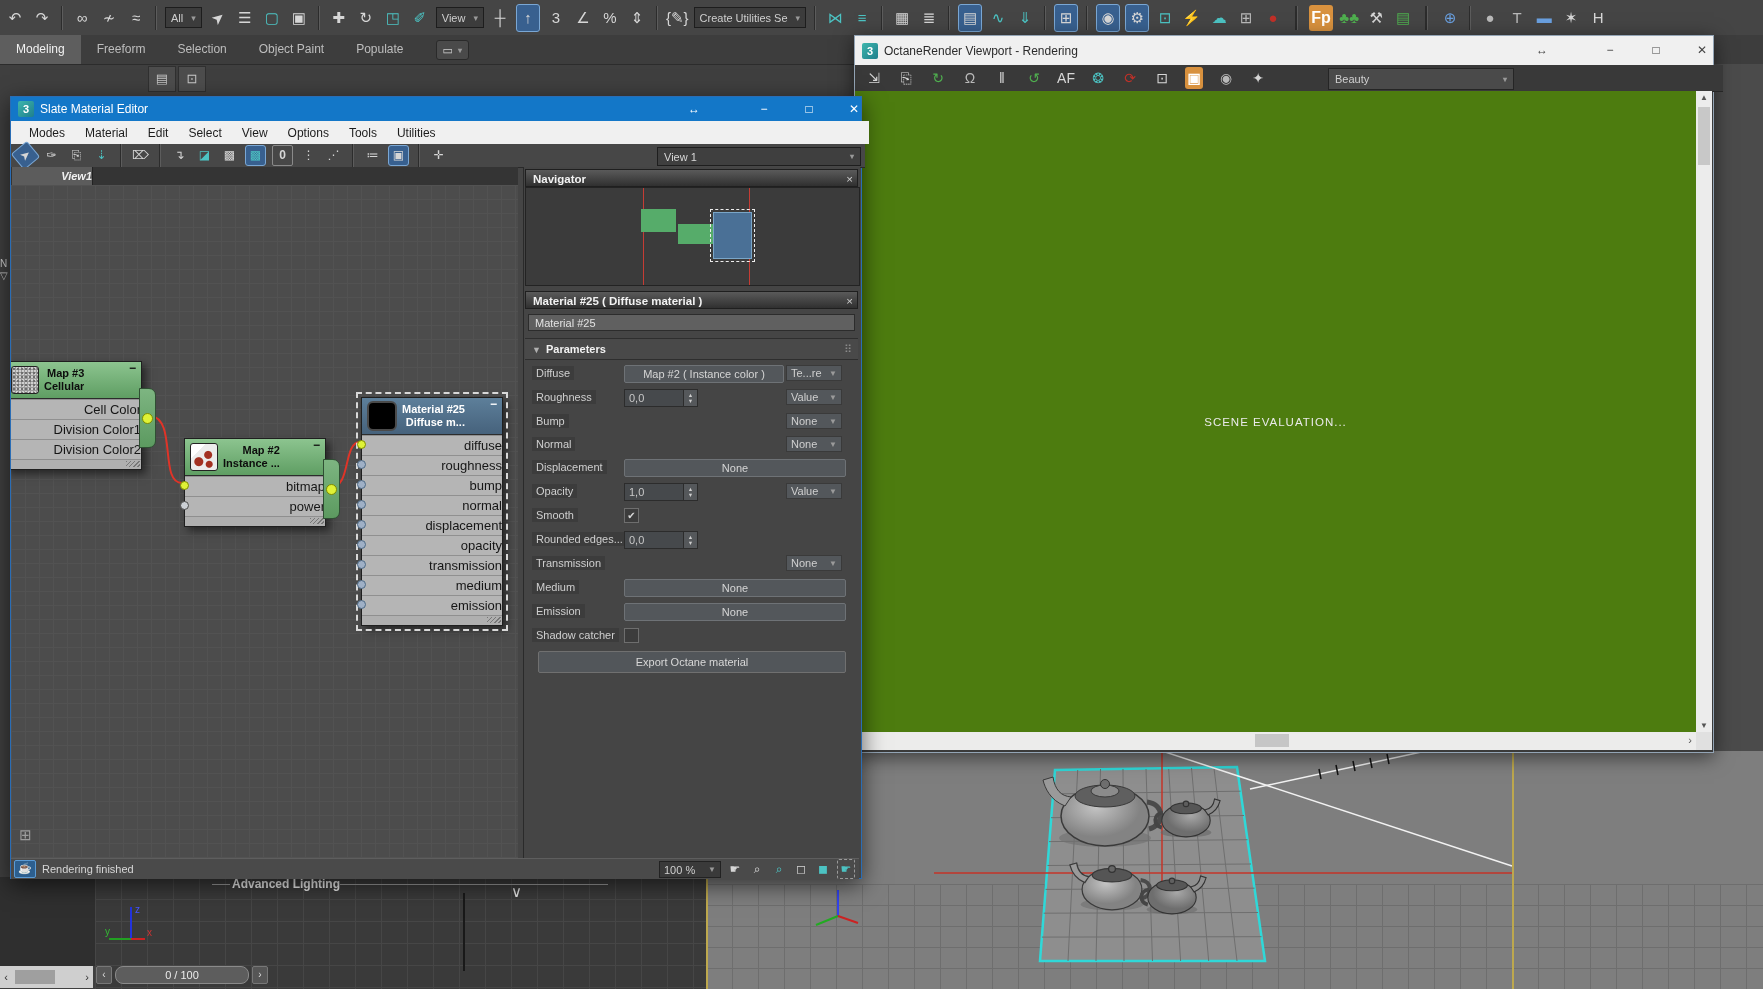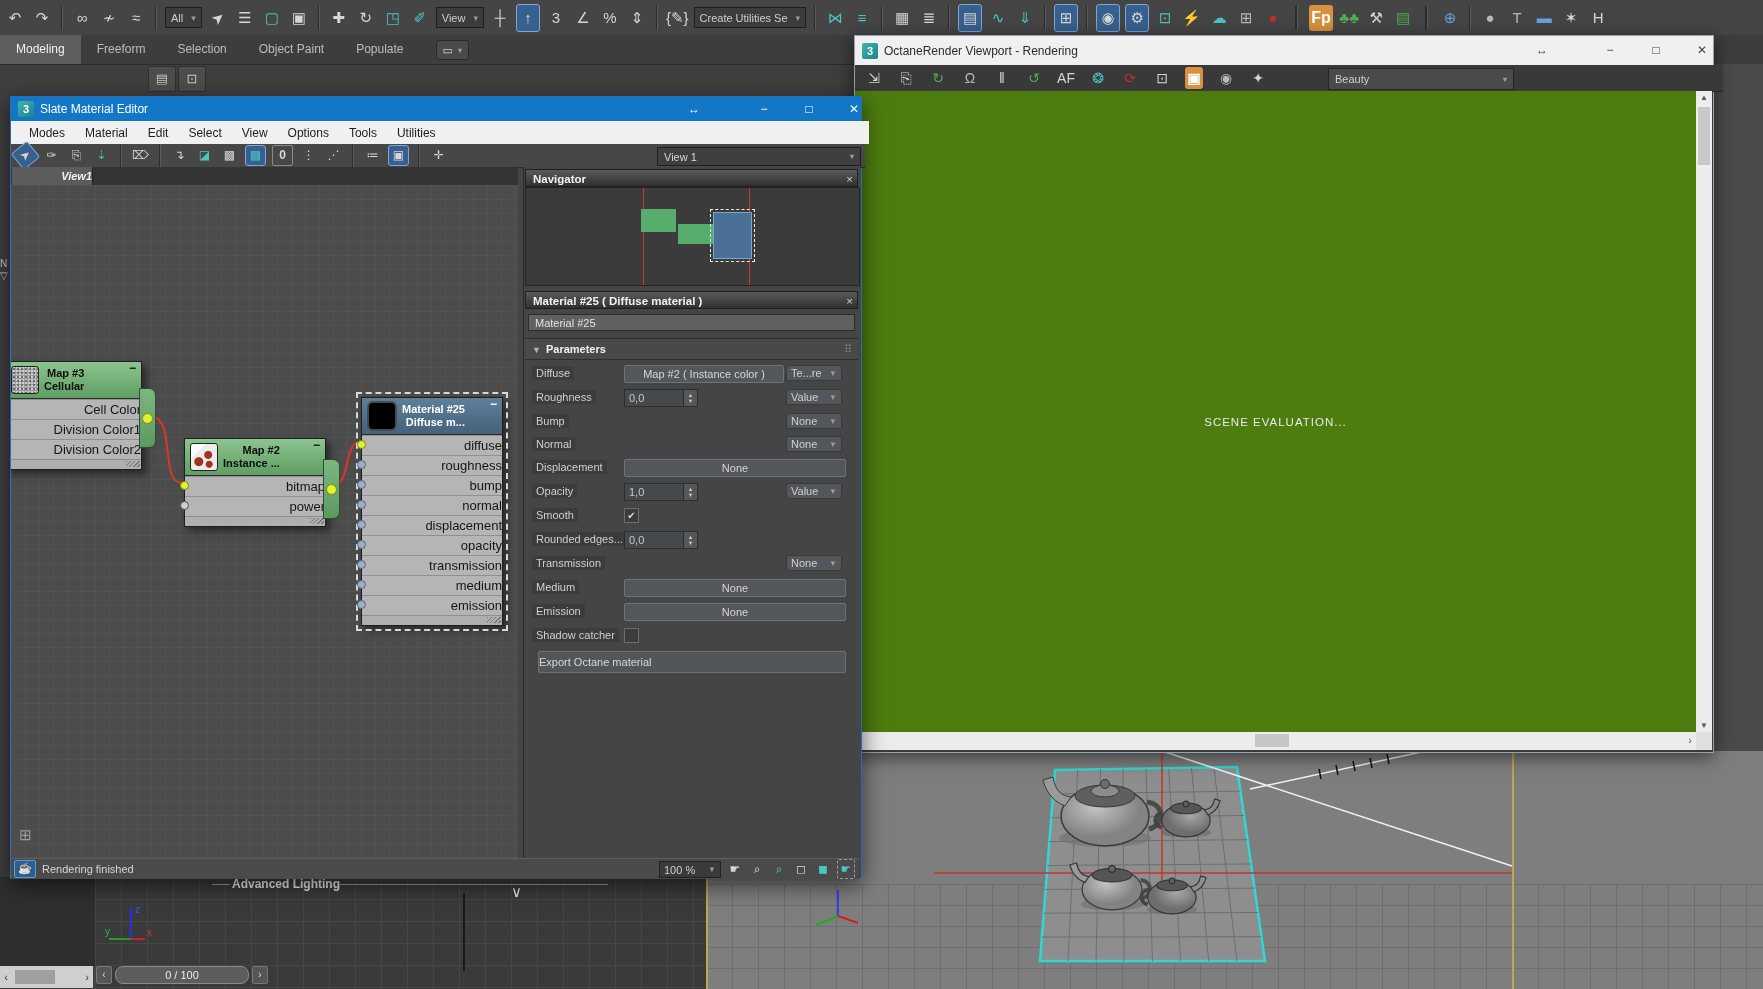--- a/index.html
+++ b/index.html
@@ -175,21 +175,21 @@
     color:#cfcfcf;display:flex;align-items:center;justify-content:space-between;padding:0 4px;box-sizing:border-box;}
   .pdd b{color:#9a9a9a;font-weight:normal;font-size:8px;}
   .pspin{position:absolute;left:100px;top:0;width:72px;height:16px;background:#46494c;border:1px solid #2c2c2c;
     color:#c8c8c8;display:flex;}
   .pspin span{flex:1;padding-left:4px;line-height:16px;}
   .updn{width:13px;border-left:1px solid #2c2c2c;background:#55585b;display:flex;flex-direction:column;
     align-items:center;justify-content:center;font-size:5.5px;color:#cfcfcf;font-style:normal;line-height:6px;}
   .pcheck{position:absolute;left:100px;top:1px;width:13px;height:13px;background:#3c3c3c;border:1px solid #6e6e6e;
     color:#d8d8d8;font-size:10px;line-height:13px;text-align:center;}
   #pexport{position:absolute;left:14px;top:484px;width:306px;height:20px;background:#52565a;border:1px solid #707070;
-    color:#d8d8d8;text-align:left;line-height:20px;border-radius:2px;}
+    color:#d8d8d8;text-align:center;line-height:20px;border-radius:2px;}
 
   
   #sme-status{position:absolute;left:0;top:761px;width:848px;height:20px;background:#4a4a4a;border-top:1px solid #5e5e5e;
     display:flex;align-items:center;}
   #status-teapot{width:20px;height:16px;background:#2d5f8f;border:1px solid #5b9bd5;border-radius:2px;
     color:#eee;text-align:center;line-height:15px;font-size:11px;margin:0 6px 0 3px;}
   #zoom-dd{position:absolute;right:138px;top:2px;width:52px;height:15px;background:#3a3a3a;border:1px solid #222;
     display:flex;align-items:center;justify-content:space-between;padding:0 4px;color:#cfcfcf;}
   #zoom-dd b{font-size:8px;color:#999;font-weight:normal;}
   #status-icons{position:absolute;right:4px;top:0;height:20px;display:flex;align-items:center;gap:6px;}

